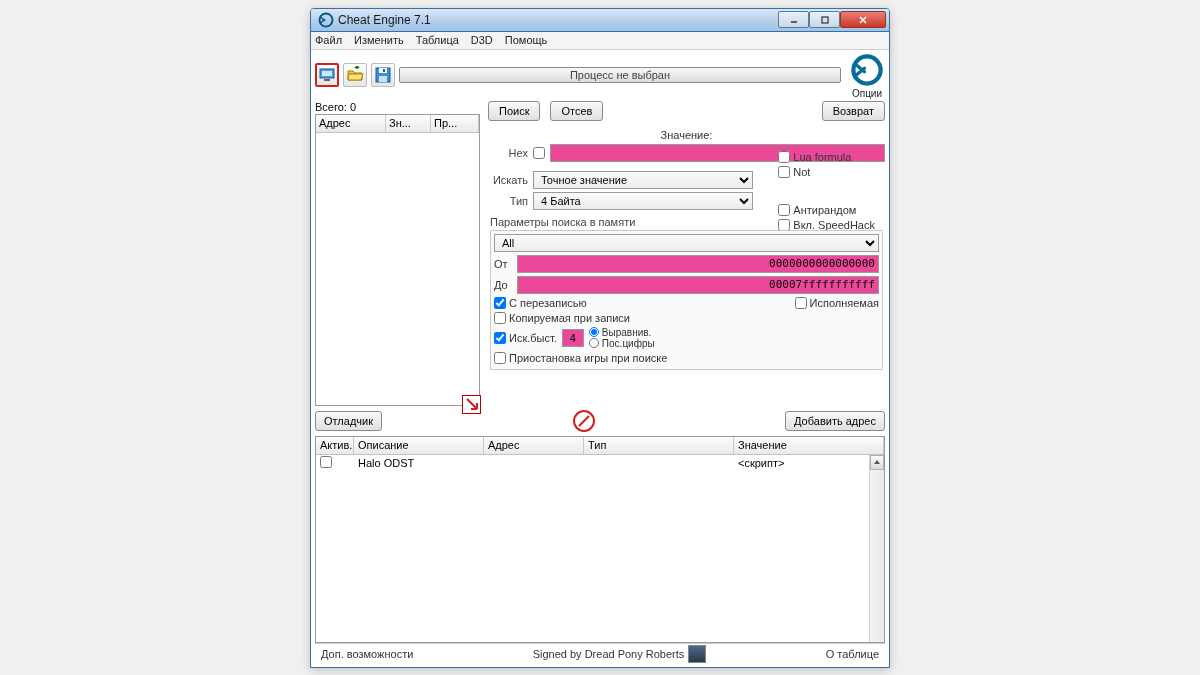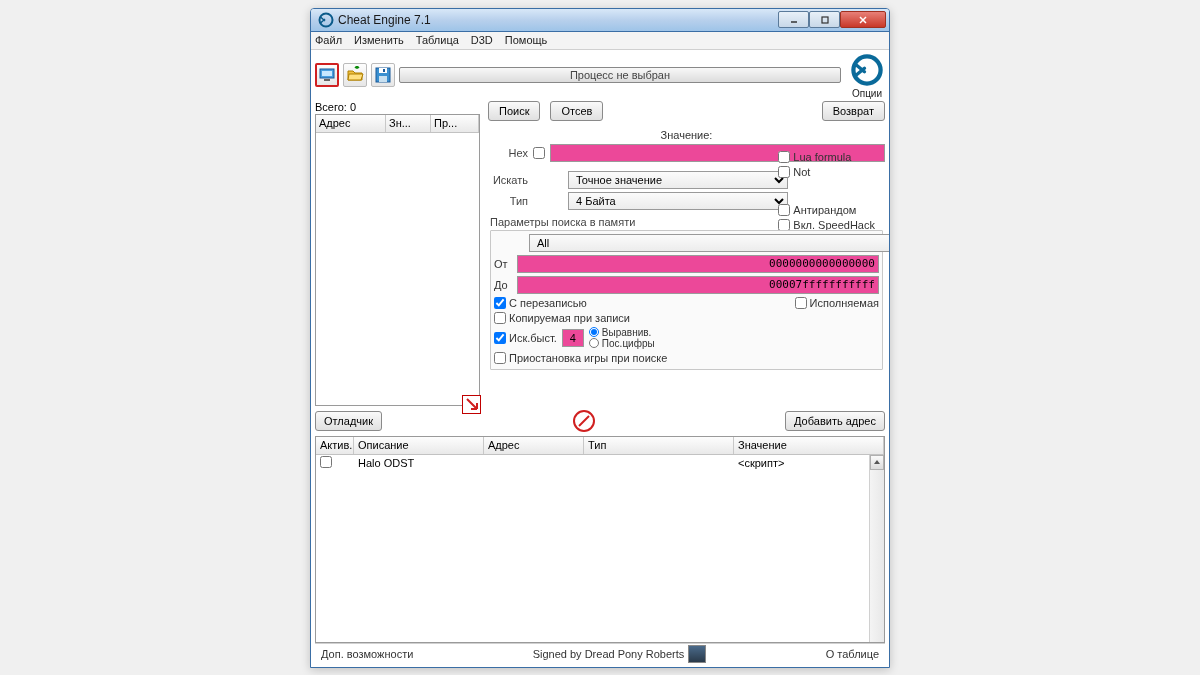--- a/index.html
+++ b/index.html
@@ -30,21 +30,21 @@
   .result-table .hdr { display:flex; background:linear-gradient(#fdfdfd,#e9e9e9); border-bottom:1px solid #c2c2c2; height:18px; font-size:11px; }
   .result-table .hdr div { border-right:1px solid #c8c8c8; padding:2px 3px; overflow:hidden; white-space:nowrap; }
   .right-pane { flex:1; display:flex; flex-direction:column; position:relative; padding-left:4px; }
   .btn { height:20px; padding: 2px 10px; border:1px solid #8a8a8a; background:linear-gradient(#fafafa,#e0e0e0); border-radius:3px; font-size:11px; cursor:default; }
   .btn-row { display:flex; gap:10px; }
   .btn-row .spacer { flex:1; }
   .form-area { margin-top:8px; font-size:11px; color:#333; }
   .row { display:flex; align-items:center; gap:5px; margin-bottom:3px; }
   .row .lbl { width:40px; text-align:right; color:#444; }
   input[type=text], select { border:1px solid #9a9a9a; background:#ec4899; height:18px; font-size:11px; padding:0 3px; }
-  select { background:linear-gradient(#fbfbfb,#ececec);margin-left:35px; }
+  select { background:linear-gradient(#fbfbfb,#ececec); }
   .value-input { flex:1; }
   .scan-opt-select { width:220px; }
   .side-checks { position:absolute; right:10px; top:50px; display:flex; flex-direction:column; gap:3px; font-size:11px; }
   .chk { display:flex; align-items:center; gap:3px; }
   input[type=checkbox] { width:12px; height:12px; border:1px solid #888; }
   .mem-params { margin-top:6px; padding:0 2px; }
   .mem-title { font-size:11px; color:#444; margin-bottom:2px; }
   .mem-box { border:1px solid #c8c8c8; background:#fafafa; padding:3px 3px 2px 3px; border-radius:1px; position:relative; }
   .addr-input { flex:1; text-align:right; font-family:monospace; height:17px; }
   .arrow-slot { width:19px; height:19px; border:1px solid #c00000; background:#fff; display:flex; align-items:center; justify-content:center; position:absolute; left:-22px; bottom:-8px; }

